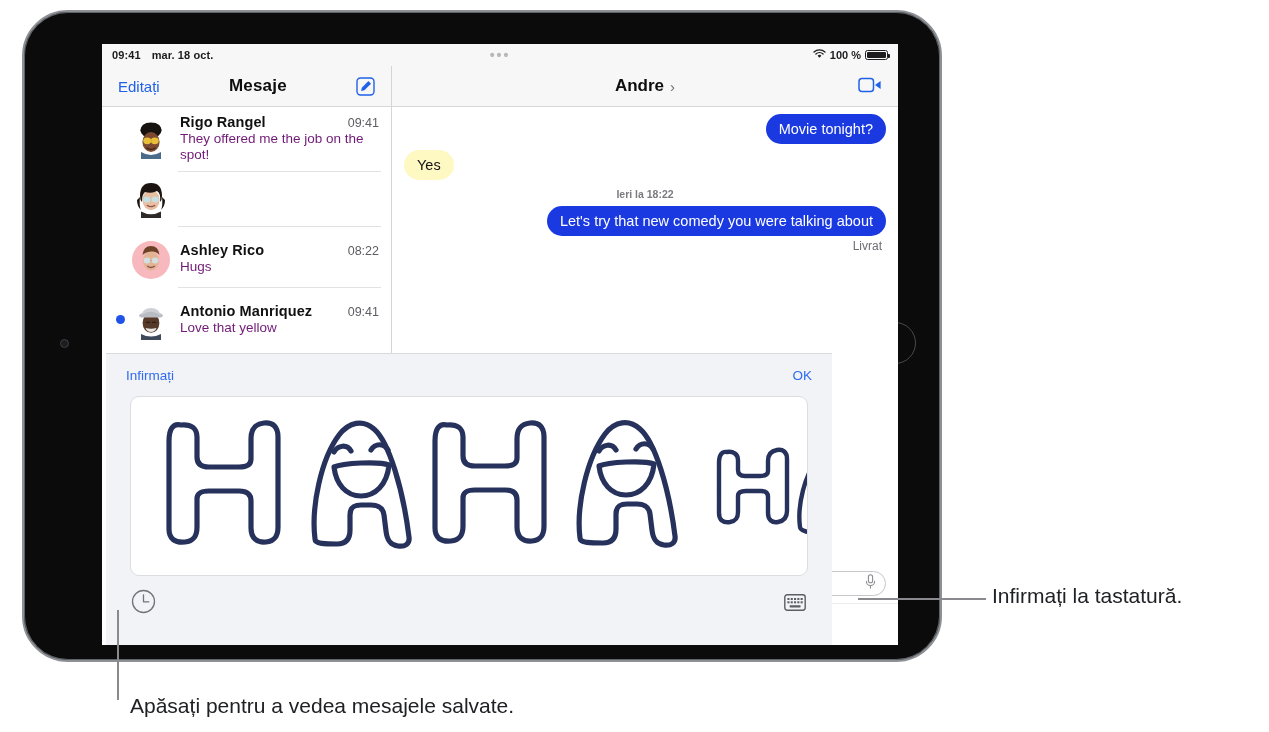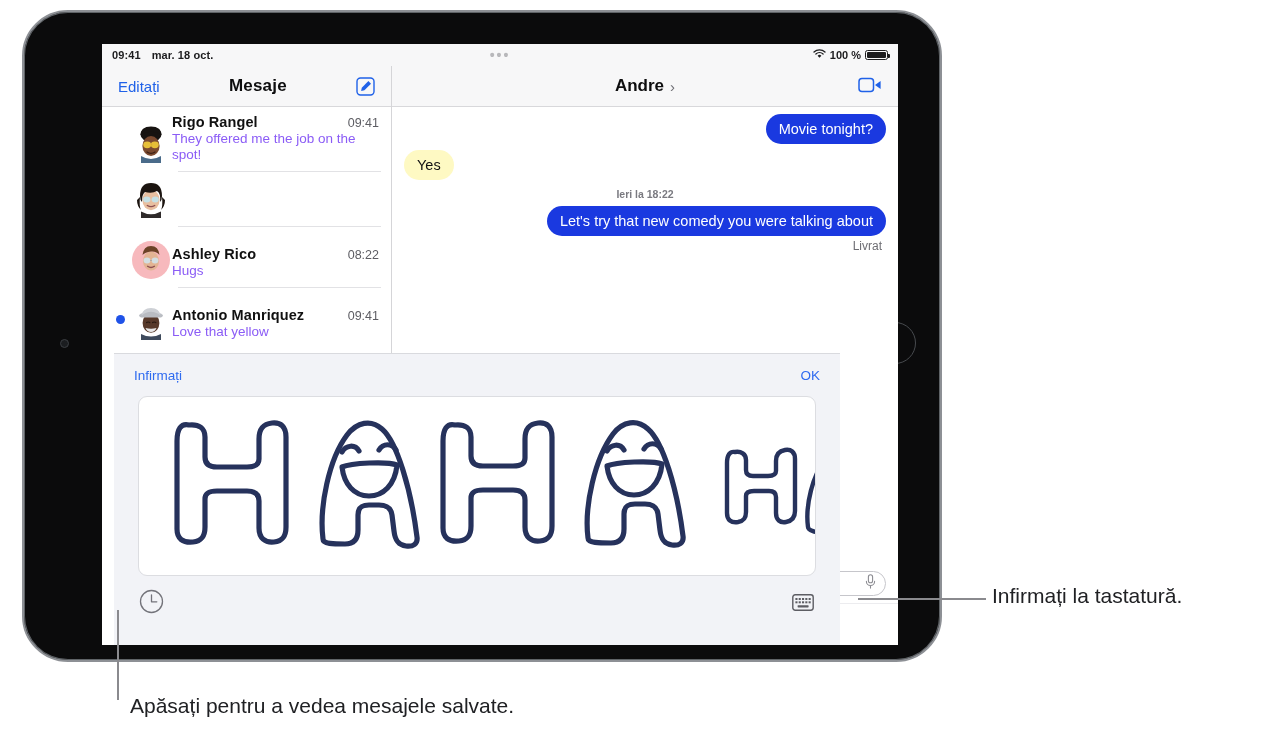--- a/index.html
+++ b/index.html
@@ -69,34 +69,34 @@
     display: flex; align-items: center; justify-content: space-between;
     padding: 0 16px;
   }
   .nav-link { color: #1f61e8; font-size: 15px; }
   .nav-title { font-size: 17px; font-weight: 700; color: #0d0d0e; letter-spacing:.2px;}
   .compose-ico { width: 19px; height: 19px; }
 
   
   .conv-list { position: absolute; top: 42px; left: 0; right: 0; bottom: 0; overflow: hidden; }
   .conv {
-    display: flex; align-items: flex-end; gap: 2px;
+    display: flex; align-items: center; gap: 10px;
     padding: 6px 12px 8px 30px; position: relative;
   }
   .conv + .conv { }
   .conv .sep { position: absolute; left: 76px; right: 10px; top: 0; height: 1px; background: #e2e2e5; }
   .unread-dot { position: absolute; left: 14px; top: 28px; width: 9px; height: 9px;
                 border-radius: 50%; background: #1f52e8; }
   .avatar { width: 38px; height: 38px; border-radius: 50%; flex: none; margin-top: 3px;
             position: relative; overflow: visible; }
   .conv-body { flex: 1; min-width: 0; }
   .conv-top { display: flex; justify-content: space-between; align-items: baseline; }
   .conv-name { font-size: 14.5px; font-weight: 700; color: #111; letter-spacing: .1px;}
   .conv-time { font-size: 12.5px; color: #5d5d63; white-space: nowrap; padding-left: 6px;}
-  .conv-prev { font-size: 13.5px; color: #8b5cf6; line-height: 16px; margin-top: 1px; }
+  .conv-prev { font-size: 13.5px; color: #701a75; line-height: 16px; margin-top: 1px; }
   .search-stub {
     position: absolute; left: 14px; right: 12px; bottom: -8px; height: 24px;
     background: #cfcfd4; border-radius: 9px;
   }
 
   
   .navbar-r {
     height: 41px; background: #f7f7f8; border-bottom: 1px solid #d8d8db;
     display: flex; align-items: center; justify-content: center; position: relative;
   }
@@ -141,21 +141,21 @@
     border-top: 1px solid #ececef;
   }
   .appico { width: 25px; height: 25px; border-radius: 50%; flex: none; position: relative; overflow:hidden;}
   .divider-v { width: 1px; height: 18px; background: #d6d6da; margin: 0 3px; }
   .more-ico { width: 25px; height: 25px; border-radius: 50%; border: 1px solid #d3d3d8;
               display:flex; align-items:center; justify-content:center; color:#56565c;
               font-size: 13px; letter-spacing:1px; line-height:1; flex:none;}
 
   
   .hw-panel {
-    position: absolute; left: 12px; bottom: 0; width: 726px; height: 292px;
+    position: absolute; left: 4px; bottom: 0; width: 726px; height: 292px;
     background: #f2f3f7; border-top: 1px solid #d9dade;
   }
   .hw-top { height: 42px; display: flex; align-items: center; justify-content: space-between;
             padding: 0 20px; }
   .hw-link { color: #2f6bf0; font-size: 13.5px; }
   .hw-canvas {
     position: absolute; left: 24px; right: 24px; top: 42px; height: 180px;
     background: #fff; border: 1px solid #dcdde1; border-radius: 9px; overflow: hidden;
   }
   .hw-bottom { position: absolute; left: 0; right: 0; bottom: 0; height: 68px; }

